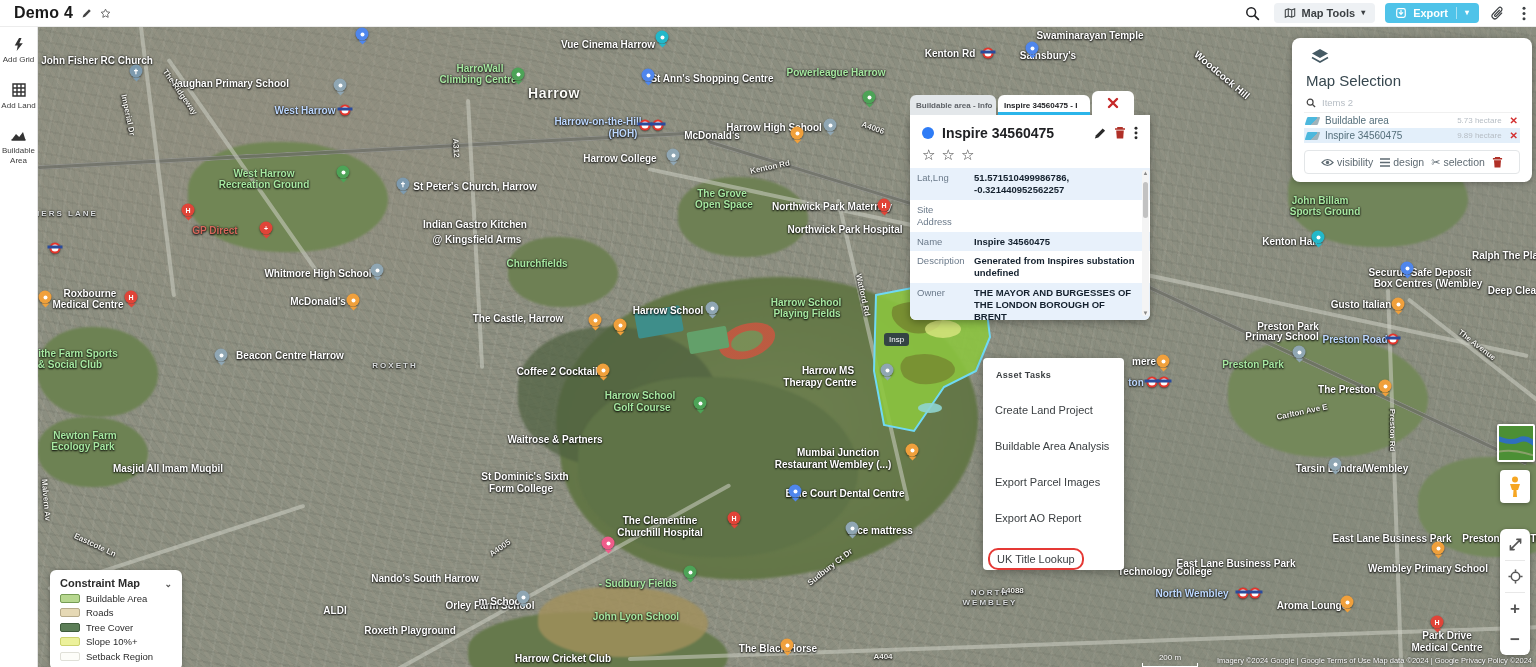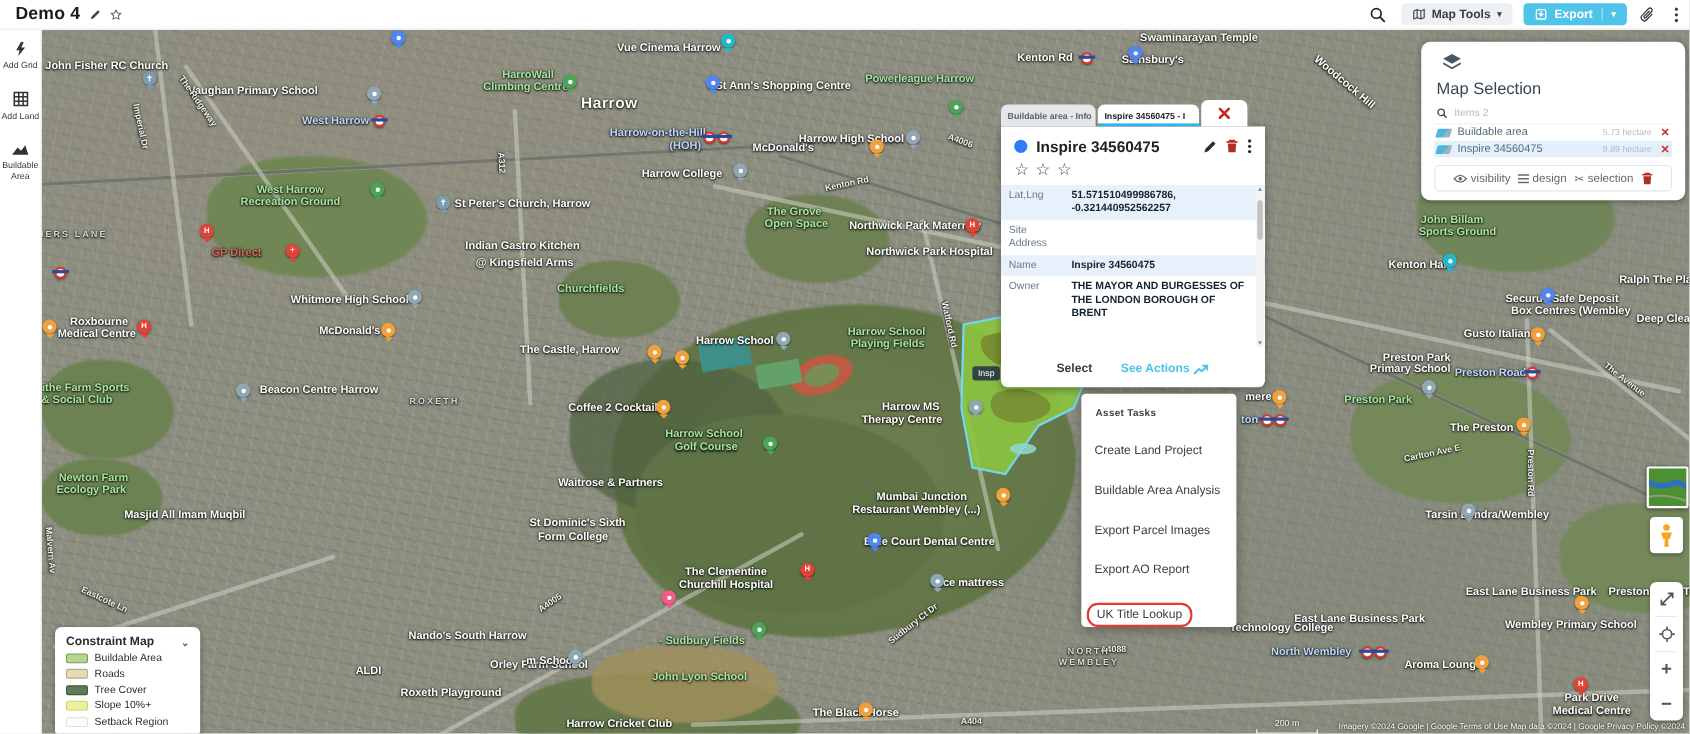--- a/index.html
+++ b/index.html
@@ -481,39 +481,33 @@
           <span class="pv">51.571510499986786, -0.321440952562257</span>
         </div>
         <div class="prow">
           <span class="pl">Site Address</span>
         </div>
         <div class="prow">
           <span class="pl">Name</span>
           <span class="pv">Inspire 34560475</span>
         </div>
         <div class="prow">
+          <span class="pl">Description</span>
+          <span class="pv">Generated from Inspires substation undefined</span>
+        </div>
+        <div class="prow">
           <span class="pl">Owner</span>
           <span class="pv">THE MAYOR AND BURGESSES OF THE LONDON BOROUGH OF BRENT</span>
         </div>
 
         <div id="psb">
           <span class="ar" style="top:0">▲</span>
           <div class="thumb"></div>
           <span class="ar" style="bottom:0">▼</span>
         </div>
-      </div>
-      <div id="popup-foot">
-        <span id="select-btn">Select</span>
-        <span id="see-actions">
-          <span>See Actions</span>
-          <svg width="14" height="11" viewBox="0 0 14 11">
-              <path d="M1 9.5 L5 5.5 7.5 7.5 12 3" fill="none" stroke="#4fc3e9" stroke-width="1.8" stroke-linecap="round" stroke-linejoin="round"></path>
-              <path d="M8.8 2.6 h3.6 v3.6" fill="none" stroke="#4fc3e9" stroke-width="1.8" stroke-linecap="round"></path>
-            </svg>
-        </span>
       </div>
     </div>
   </div>
 
   <div id="menu">
     <div id="menu-header">Asset Tasks</div>
     <div class="menu-item">Create Land Project</div>
     <div class="menu-item">Buildable Area Analysis</div>
     <div class="menu-item">Export Parcel Images</div>
     <div class="menu-item">Export AO Report</div>

